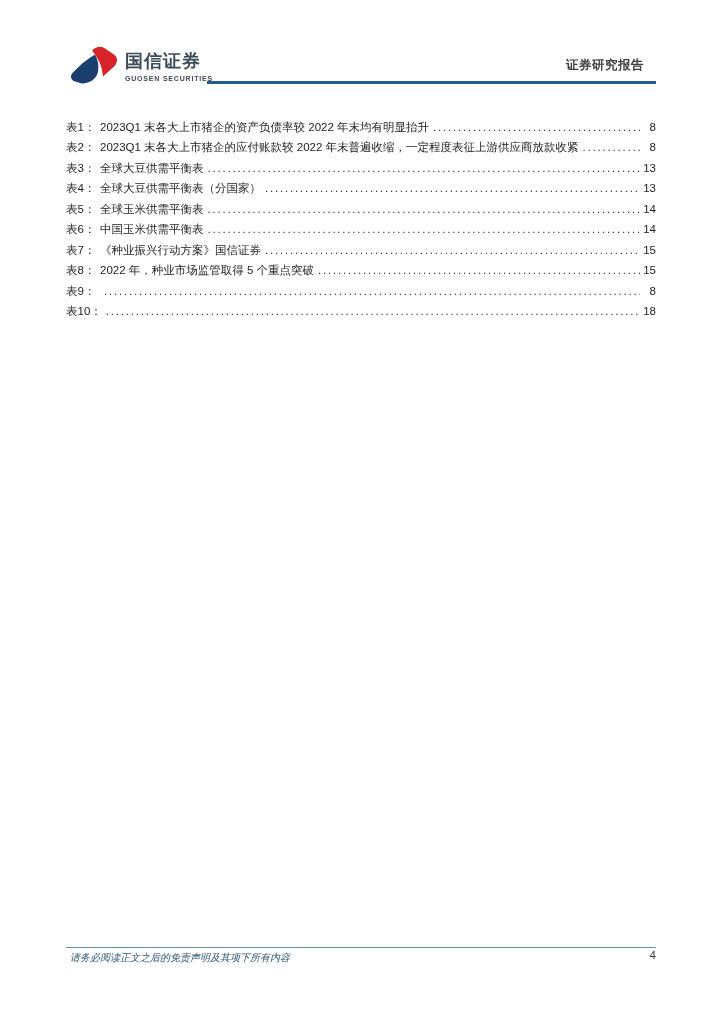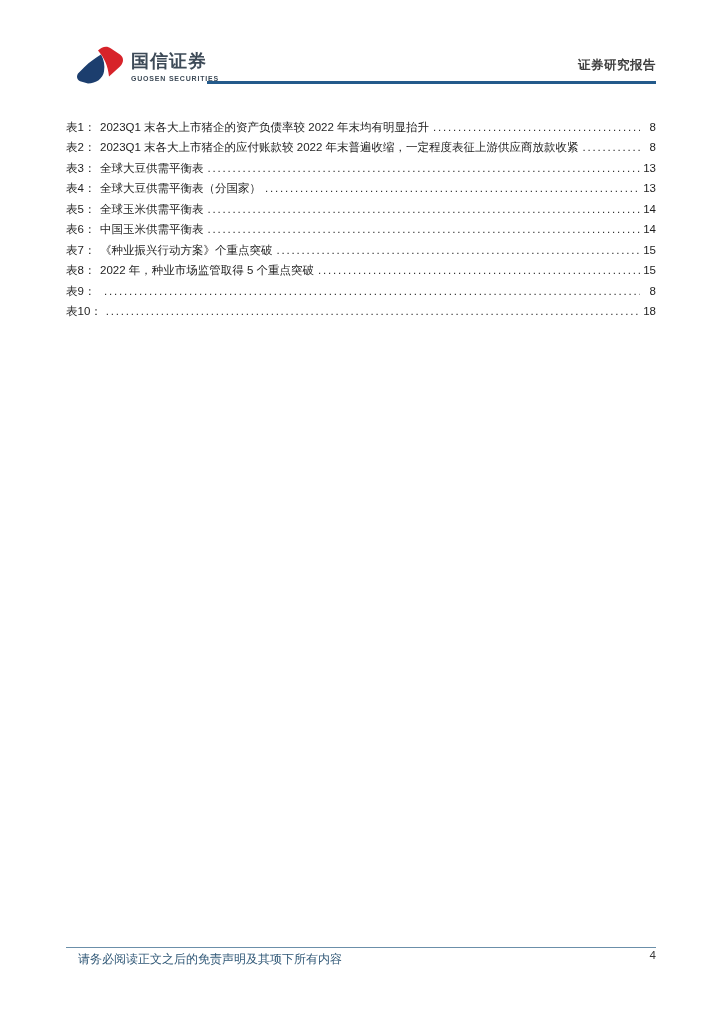--- a/index.html
+++ b/index.html
@@ -12,21 +12,21 @@
     position: relative;
     width: 724px;
     height: 1024px;
     background: #ffffff;
     overflow: hidden;
   }
 
   
   .logo {
     position: absolute;
-    left: 76px;
+    left: 70px;
     top: 45px;
     display: flex;
     align-items: flex-start;
   }
   .logo-mark { width: 50px; height: 41px; display: block; }
   .logo-text {
     display: flex;
     flex-direction: column;
     margin-left: 5px;
     padding-top: 7px;
@@ -43,21 +43,21 @@
     font-size: 7px;
     font-weight: 700;
     color: #3d4a57;
     letter-spacing: 0.8px;
     margin-top: 4px;
     white-space: nowrap;
   }
   .report-type {
     position: absolute;
     top: 57px;
-    right: 68px;
+    right: 80px;
     font-size: 12.5px;
     font-weight: 700;
     color: #3f3f3f;
     letter-spacing: 0.5px;
     white-space: nowrap;
   }
   .header-rule {
     position: absolute;
     left: 207px;
     top: 81px;
@@ -111,23 +111,24 @@
   .footer-rule {
     position: absolute;
     left: 66px;
     top: 947px;
     width: 590px;
     height: 1px;
     background: #6b8fa9;
   }
   .footer-disclaimer {
     position: absolute;
-    left: 78px;
+    left: 70px;
     top: 951px;
-    font-size: 12px;
+    font-size: 10px;
+    font-style: italic;
     color: #2f5776;
     white-space: nowrap;
   }
   .footer-page {
     position: absolute;
     right: 68px;
     top: 949px;
     font-size: 11.5px;
     color: #3a3a3a;
   }
@@ -185,21 +186,21 @@
     <span class="toc-page">14</span>
   </div>
       <div class="toc-row">
     <span class="toc-label">表6：</span>
     <span class="toc-title">中国玉米供需平衡表</span>
     <span class="toc-dots"></span>
     <span class="toc-page">14</span>
   </div>
       <div class="toc-row">
     <span class="toc-label">表7：</span>
-    <span class="toc-title">《种业振兴行动方案》个重点突破</span>
+    <span class="toc-title">《种业振兴行动方案》国信证券</span>
     <span class="toc-dots"></span>
     <span class="toc-page">15</span>
   </div>
       <div class="toc-row">
     <span class="toc-label">表8：</span>
     <span class="toc-title">2022 年，种业市场监管取得 5 个重点突破</span>
     <span class="toc-dots"></span>
     <span class="toc-page">15</span>
   </div>
       <div class="toc-row">

